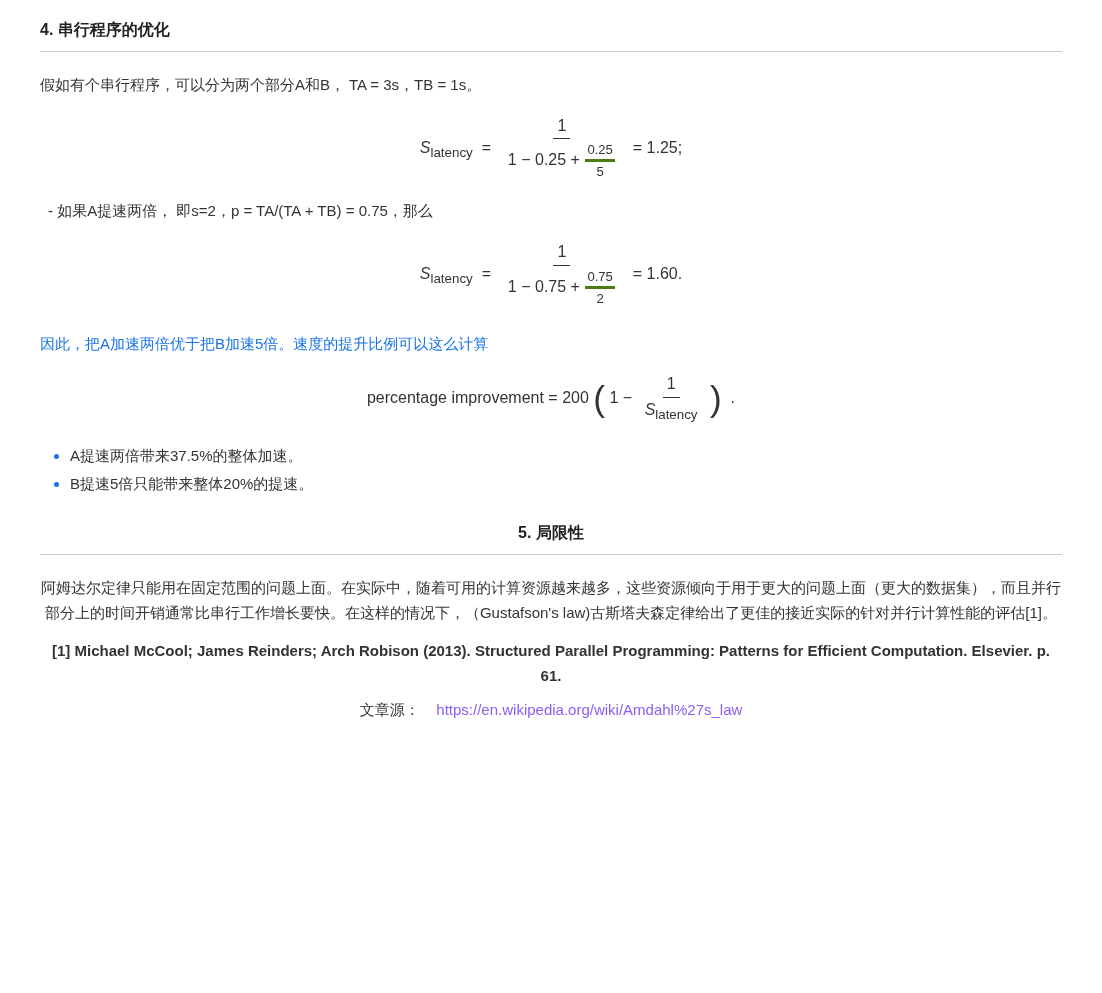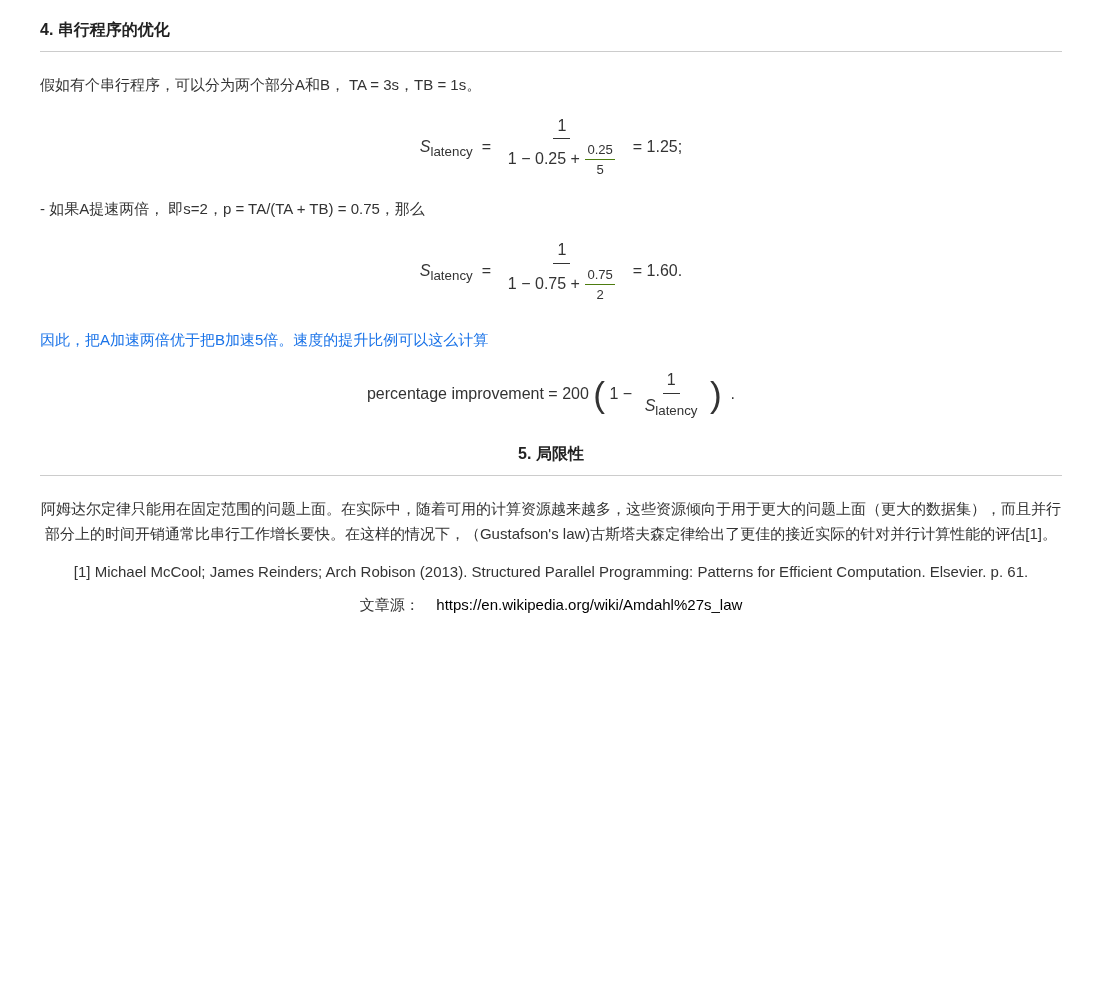--- a/index.html
+++ b/index.html
@@ -73,42 +73,43 @@
     }
 
     .bullet-list li span {
       color: #333;
     }
 
     .ref-text {
       margin-bottom: 2px;
       line-height: 1.7;
       color: #333;
+      font-weight: bold;
     }
 
     .source-line {
       margin-top: 8px;
       line-height: 1.7;
     }
 
     .source-line a {
-      color: #000000;
+      color: #8b5cf6;
       text-decoration: none;
     }
 
     .sub-formula {
       display: inline-flex;
       flex-direction: column;
       align-items: center;
       vertical-align: middle;
       font-size: 0.82em;
       margin: 0 1px;
     }
     .sub-formula .num {
-      border-bottom: 1px solid #4d7c0f;
+      border-bottom: 3px solid #4d7c0f;
       padding: 0 2px 1px 2px;
       text-align: center;
     }
     .sub-formula .den {
       padding: 1px 2px 0 2px;
       text-align: center;
     }
 
     .big-paren {
       font-size: 2.2em;
@@ -146,21 +147,21 @@
           <span class="sub-formula">
             <span class="num">0.25</span>
             <span class="den">5</span>
           </span>
         </span>
       </span>
       &nbsp;= 1.25;
     </span>
   </div>
 
-  <p class="paragraph" style="margin-top:16px;">- 如果A提速两倍，  即s=2，p = TA/(TA + TB) = 0.75，那么</p>
+  <p class="paragraph" style="margin-top:16px;margin-left:8px;">- 如果A提速两倍，  即s=2，p = TA/(TA + TB) = 0.75，那么</p>
 
   <div class="formula-block">
     <span class="math">
       <i>S</i><sub>latency</sub>
       &nbsp;=&nbsp;
       <span class="frac">
         <span class="num">1</span>
         <span class="den">
           1 − 0.75 +
           <span class="sub-formula">
@@ -183,20 +184,24 @@
       <span class="frac">
         <span class="num">1</span>
         <span class="den"><i>S</i><sub>latency</sub></span>
       </span>
       <span class="big-paren">)</span>
       <span>&nbsp;.</span>
     </span>
   </div>
 
 
+  <ul class="bullet-list">
+    <li><span>A提速两倍带来37.5%的整体加速。</span></li>
+    <li><span>B提速5倍只能带来整体20%的提速。</span></li>
+  </ul>
 </div>
 
 <div style="margin-top: 24px; text-align: center;">
   <h2 class="section-title">5. 局限性</h2>
   <hr class="section-divider">
 
   <p class="paragraph">阿姆达尔定律只能用在固定范围的问题上面。在实际中，随着可用的计算资源越来越多，这些资源倾向于用于更大的问题上面（更大的数据集），而且并行部分上的时间开销通常比串行工作增长要快。在这样的情况下，（Gustafson's law)古斯塔夫森定律给出了更佳的接近实际的针对并行计算性能的评估[1]。</p>
 
   <p class="ref-text">[1] Michael McCool; James Reinders; Arch Robison (2013). Structured Parallel Programming: Patterns for Efficient Computation. Elsevier. p. 61.</p>
 

